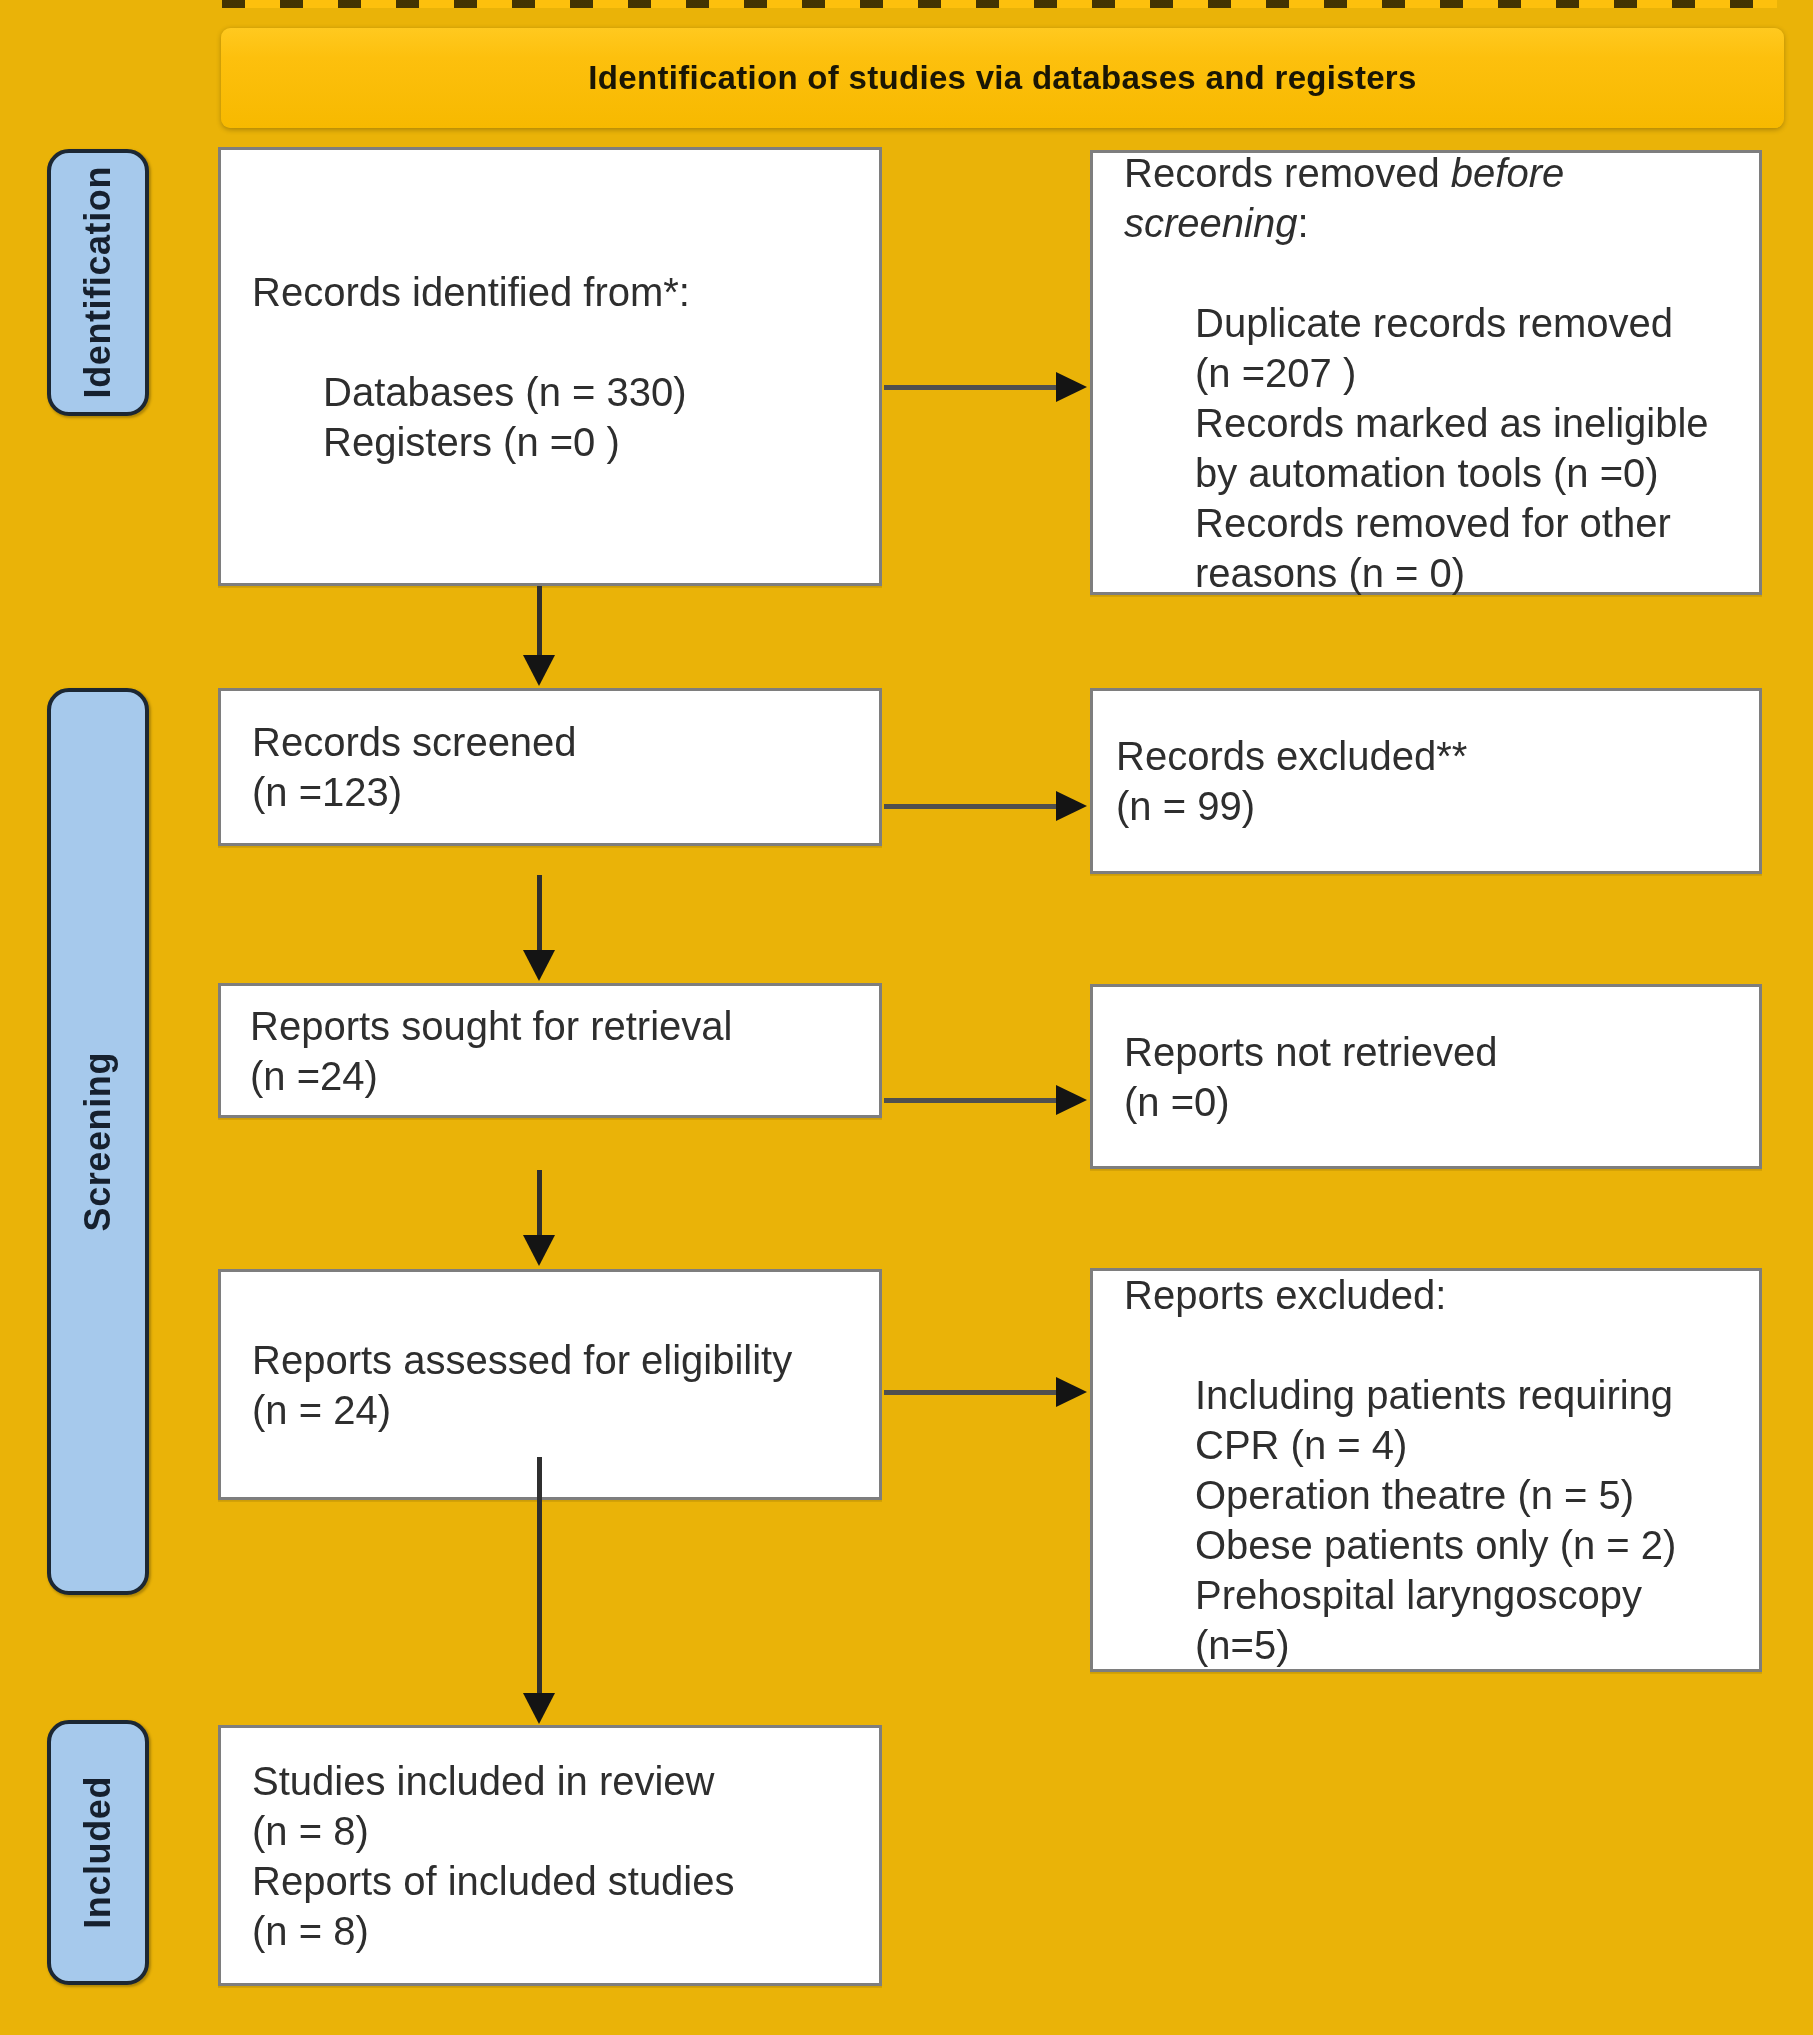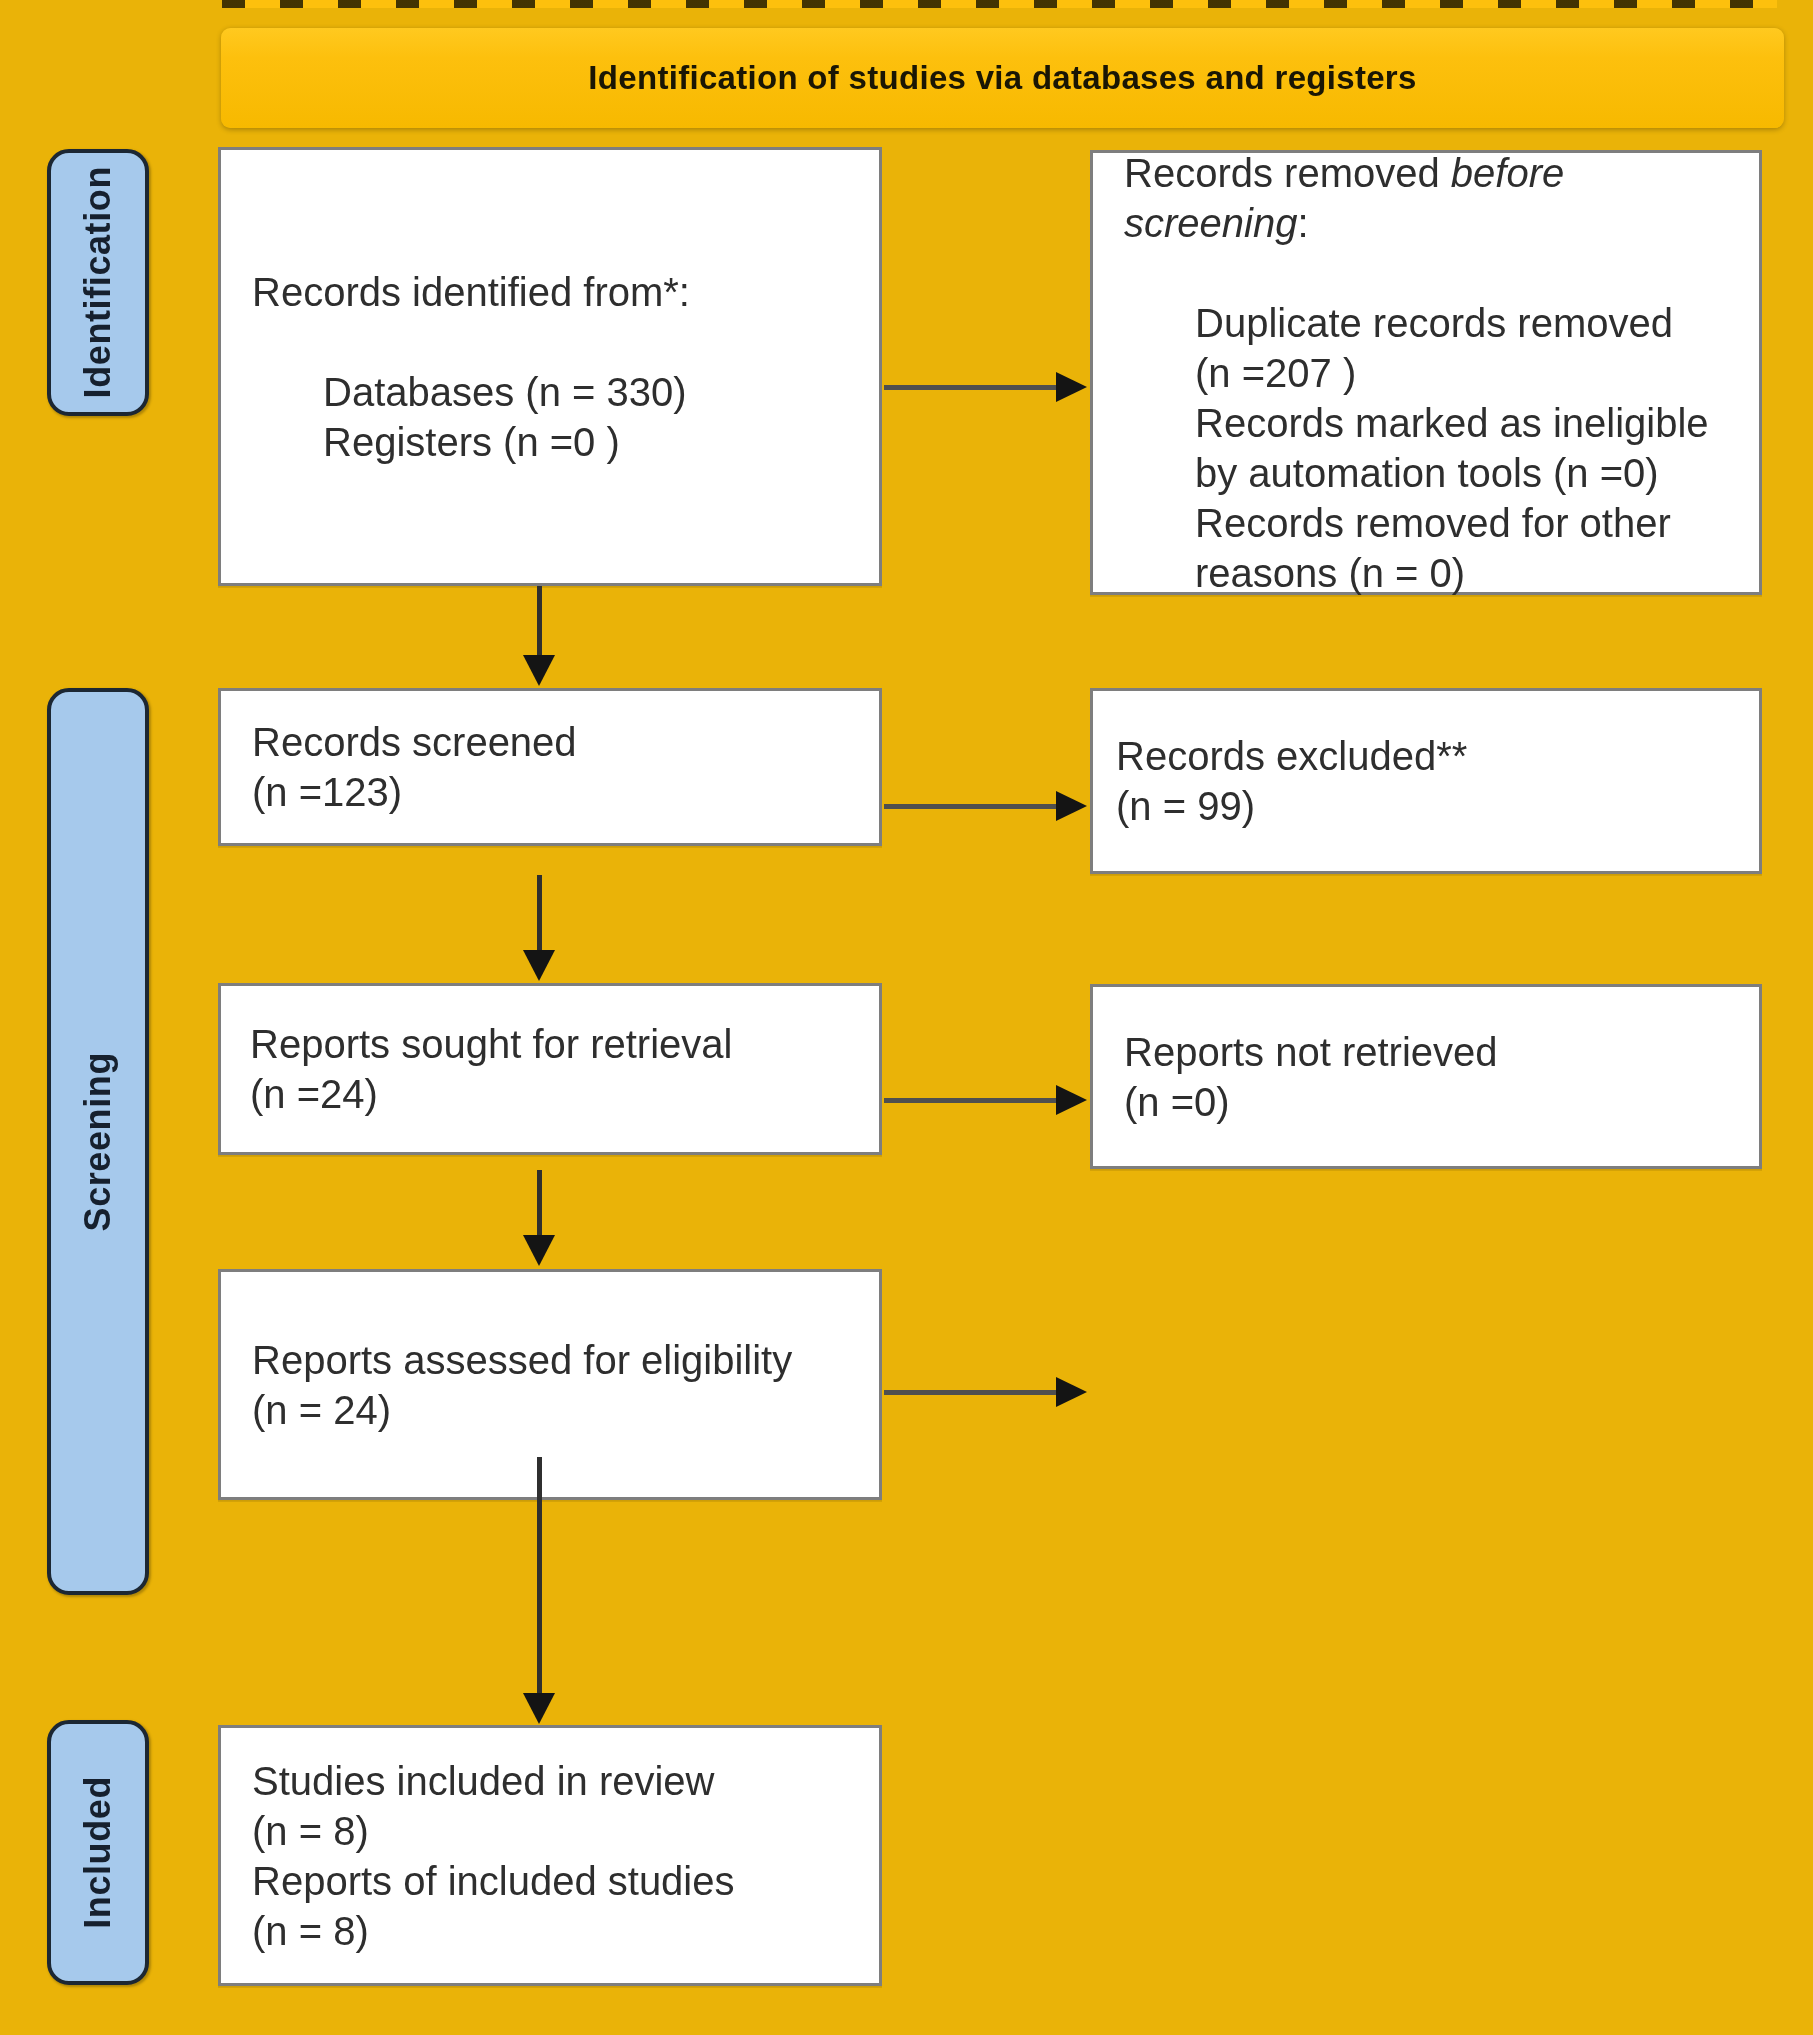--- a/index.html
+++ b/index.html
@@ -48,21 +48,21 @@
   }
   .box .btxt{font-size:40px;line-height:50px;white-space:pre-line;color:var(--text,#2e2e2e);}
   .box .sub{padding-left:71px;}
   .box em{font-style:italic;}
   .col-l{left:218px;width:664px;}
   .col-r{left:1090px;width:672px;}
   #box-records-identified{top:147px;height:439px;}
   #box-records-removed{top:150px;height:445px;}
   #box-records-screened{top:688px;height:158px;}
   #box-records-excluded{top:688px;height:186px;padding-left:23px;}
-  #box-reports-sought{top:983px;height:172px;padding-left:29px;}
+  #box-reports-sought{top:983px;height:135px;padding-left:29px;}
   #box-reports-not-retrieved{top:984px;height:185px;}
   #box-reports-assessed{top:1269px;height:231px;}
   #box-reports-excluded{top:1268px;height:404px;}
   #box-studies-included{top:1725px;height:261px;}
   
   .harrow{
     position:absolute;height:4.8px;background:var(--arrow-stem,#4f4f4f);
   }
   .harrow::after{
     content:"";position:absolute;right:-30px;top:50%;transform:translateY(-50%);
@@ -144,20 +144,31 @@
   </div>
   <div class="box col-r" id="box-reports-not-retrieved">
     <div class="btxt">Reports not retrieved
 (n =0)</div>
   </div>
 
   <div class="box col-l" id="box-reports-assessed">
     <div class="btxt">Reports assessed for eligibility
 (n = 24)</div>
   </div>
+  <div class="box col-r" id="box-reports-excluded">
+    <div class="btxt">
+      <div>Reports excluded:</div>
+      <div class="sub">Including patients requiring
+CPR (n = 4)
+Operation theatre (n = 5)
+Obese patients only (n = 2)
+Prehospital laryngoscopy
+(n=5)</div>
+    </div>
+  </div>
 
   <div class="box col-l" id="box-studies-included">
     <div class="btxt">Studies included in review
 (n = 8)
 Reports of included studies
 (n = 8)</div>
   </div>
 
   <div class="harrow" id="harrow-1"></div>
   <div class="harrow" id="harrow-2"></div>

